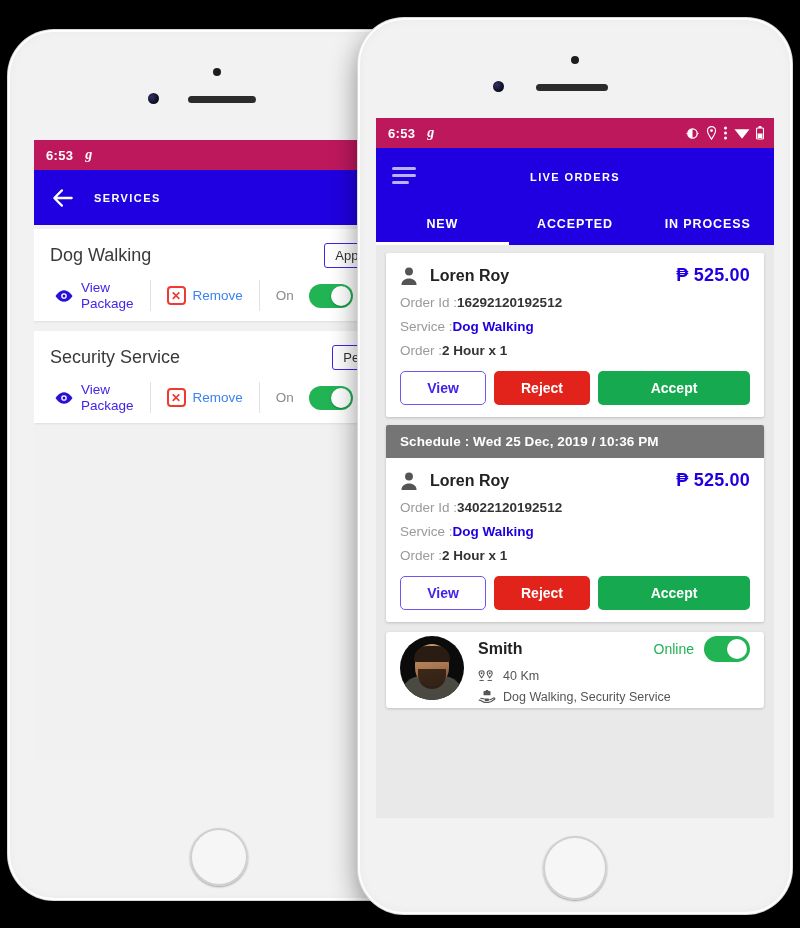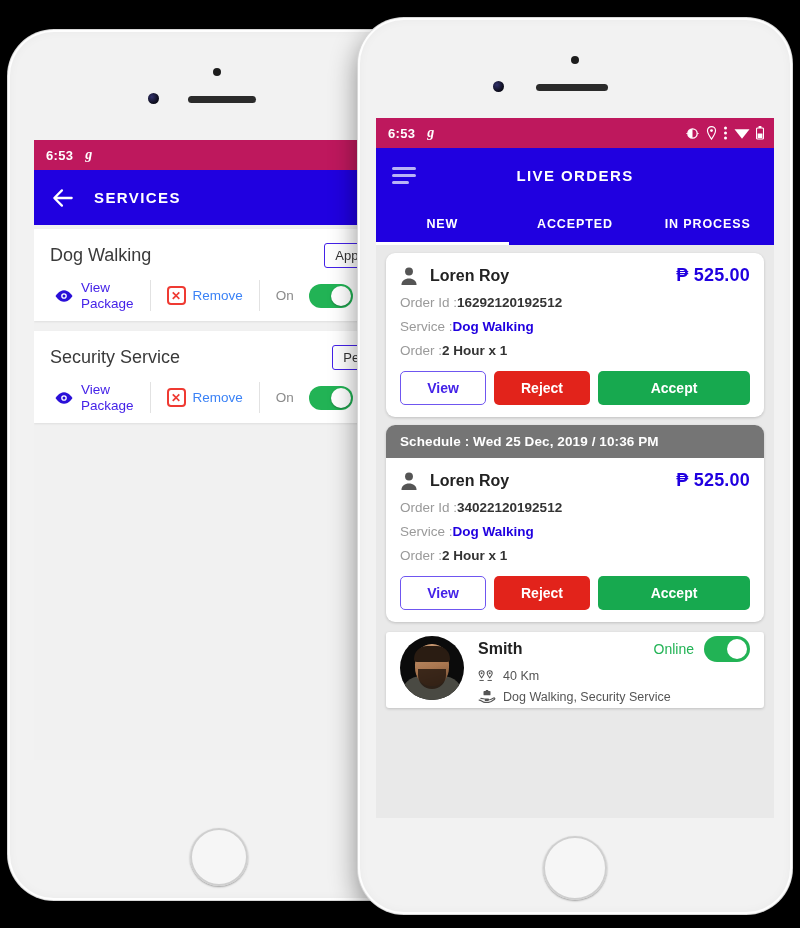--- a/index.html
+++ b/index.html
@@ -55,21 +55,21 @@
   .sb-g{ font-size:14px; font-weight:700; font-style:italic; margin-left:12px; font-family:"Liberation Serif",serif;}
   .sb-right{ margin-left:auto; display:flex; align-items:center; gap:6px; }
   .sb-right svg{ display:block; }
 
   
   .appbar{
     background:#2000e0; color:#fff; height:55px;
     display:flex; align-items:center; padding:0 16px; position:relative;
   }
   .appbar-title{
-    font-size:15px; font-weight:700; letter-spacing:1.4px;
+    font-size:11px; font-weight:700; letter-spacing:1.4px;
   }
   .back-arrow{ width:26px; height:26px; margin-right:18px; flex:none; }
   .hamburger{ width:24px; display:flex; flex-direction:column; gap:4px; flex:none; }
   .hamburger span{ display:block; height:3px; border-radius:2px; background:#b9b3f6; }
   .hamburger span:nth-child(1){ width:24px; }
   .hamburger span:nth-child(2){ width:24px; }
   .hamburger span:nth-child(3){ width:17px; }
   .appbar-center{
     position:absolute; left:0; right:0; text-align:center; pointer-events:none;
   }
@@ -127,21 +127,21 @@
   .add-service-btn{
     background:#2000e0; color:#fff; border:none; border-radius:24px;
     padding:13px 34px; font-size:16px; font-weight:700; letter-spacing:.3px;
     box-shadow:0 4px 10px rgba(0,0,0,.3); cursor:pointer;
     font-family:"Liberation Sans", sans-serif;
   }
 
   
   .orders-body{ background:#e9e9e9; height:calc(100% - 127px); overflow:hidden; padding:0 0 0 0;}
   .order-card{
-    background:#fff; margin:8px 10px 0 10px; border-radius:9px;
+    background:#fff; margin:8px 10px 0 10px; border-radius:2px;
     box-shadow:0 1px 3px rgba(0,0,0,.18); overflow:hidden;
   }
   .sched-bar{
     background:#757575; color:#fff; font-size:13.5px; font-weight:700;
     padding:9px 14px; letter-spacing:.1px;
   }
   .order-inner{ padding:12px 14px 12px 14px; }
   .order-top{ display:flex; align-items:center; }
   .person-icon{ width:18px; height:20px; flex:none; margin-right:12px; }
   .cust-name{ font-size:16px; font-weight:700; color:#222; }

